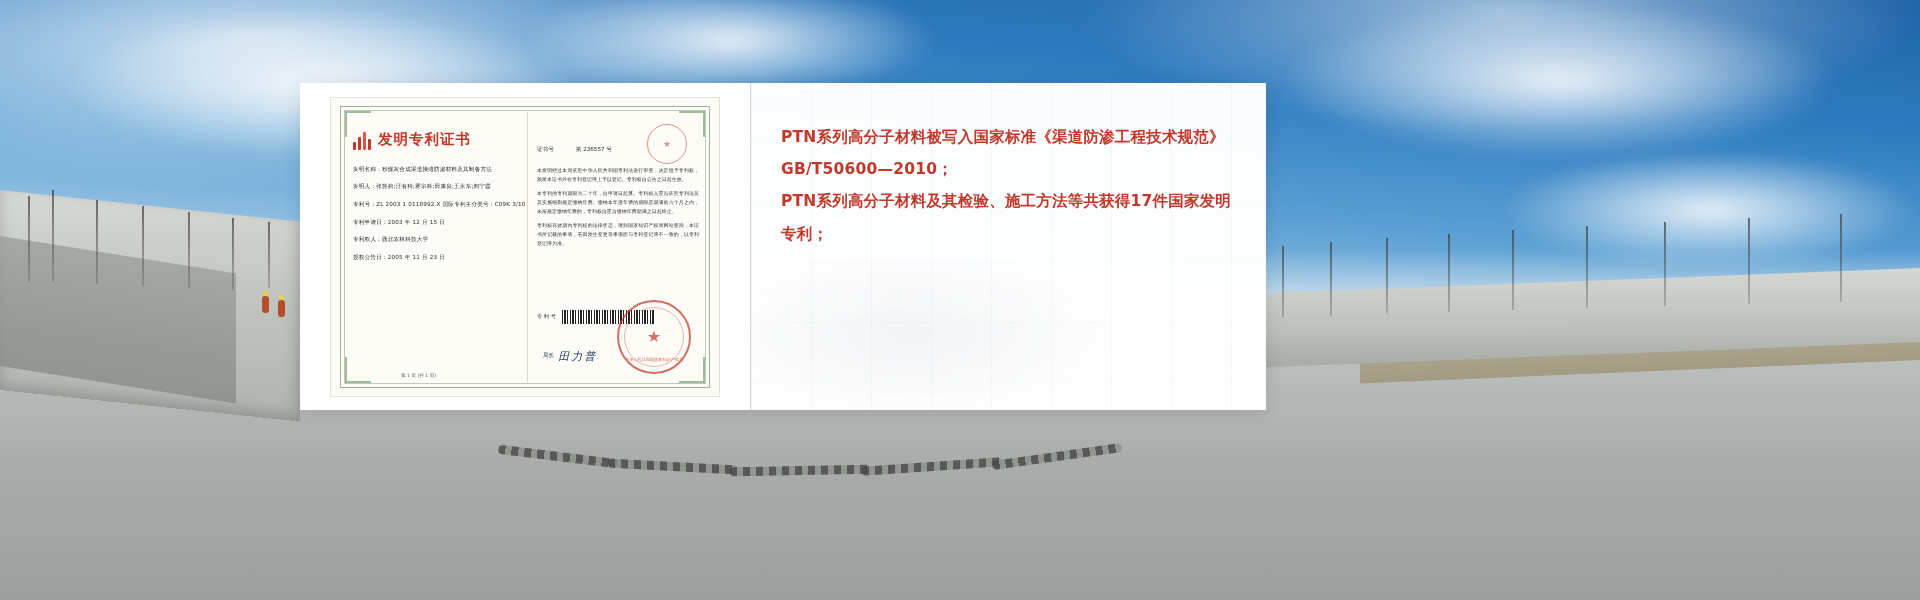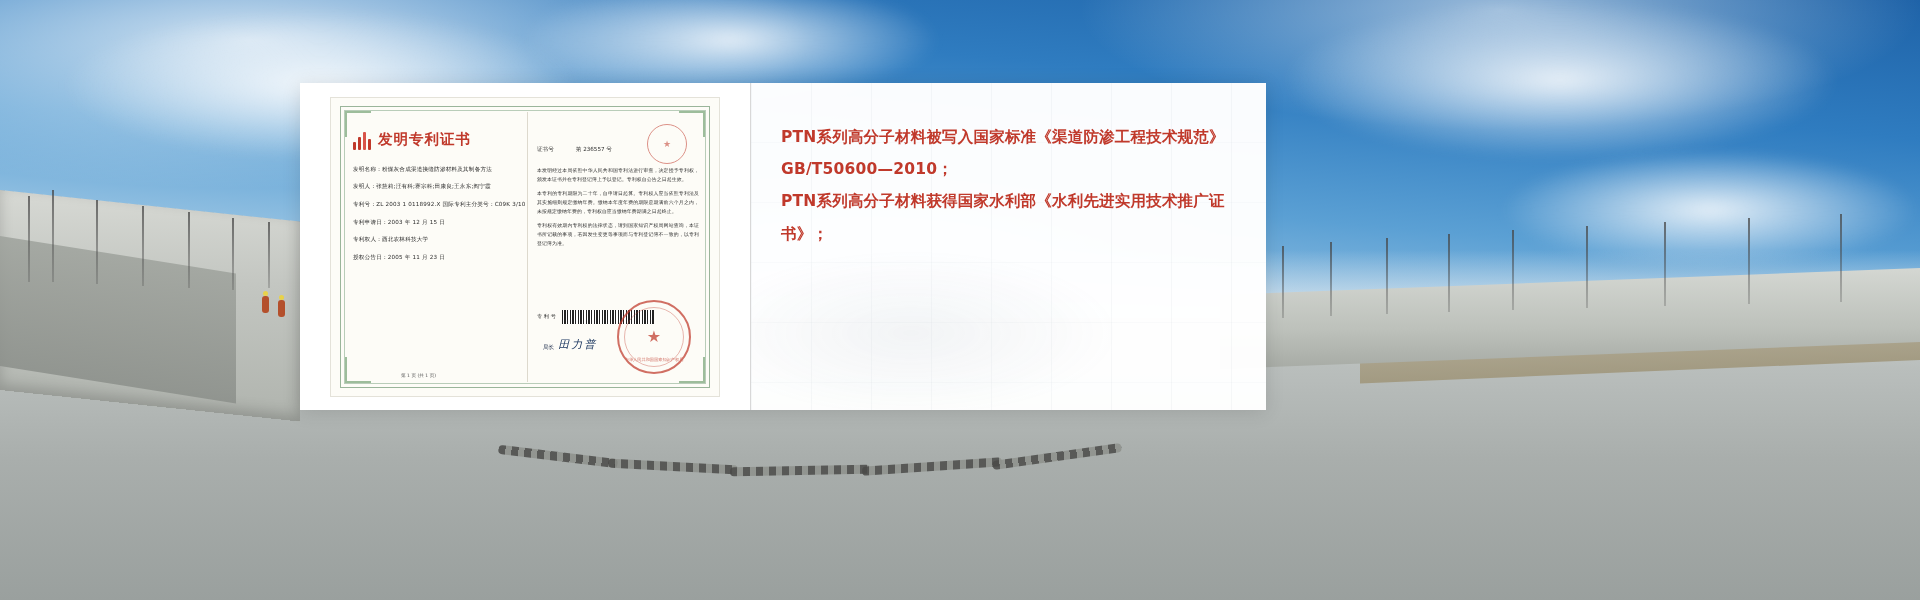--- a/index.html
+++ b/index.html
@@ -200,22 +200,22 @@
     display: flex; align-items: center; gap: 6px;
   }
   .barcode {
     display: inline-block; width: 92px; height: 14px;
     background: repeating-linear-gradient(90deg,
       #222 0px, #222 1px, #fff 1px, #fff 2px,
       #222 2px, #222 4px, #fff 4px, #fff 5px,
       #222 5px, #222 6px, #fff 6px, #fff 8px);
   }
   .cert-sign {
-    position: absolute; left: 6px; bottom: 26px; font-size: 5.6px; color: #1b2a4a;
-    display: flex; align-items: flex-end; gap: 4px;
+    position: absolute; left: 6px; bottom: 14px; font-size: 5.6px; color: #1b2a4a;
+    display: flex; align-items: center; gap: 4px;
   }
   .sign-hand {
     font-family: "DejaVu Serif", serif; font-size: 11px; color: #16325c; font-style: italic;
     letter-spacing: 2px;
   }
   .seal {
     position: absolute; width: 74px; height: 74px; border-radius: 50%;
     border: 2.5px solid #c0392b;
     color: #c0392b;
     display: flex; align-items: center; justify-content: center;
@@ -372,16 +372,16 @@
         </div>
       </div>
     </div>
   </div>
 
   <div class="panel-divider"></div>
 
   <div class="panel-right">
     <div class="bullets">
       <div class="bullet">PTN系列高分子材料被写入国家标准《渠道防渗工程技术规范》GB/T50600—2010；</div>
-      <div class="bullet">PTN系列高分子材料获得国家水利部《水利先进实用技术推广证书》；</div>
+      <div class="bullet">PTN系列高分子材料及其检验、施工方法等共获得17件国家发明专利；</div>
     </div>
   </div>
 </div>
 
 </body></html>

